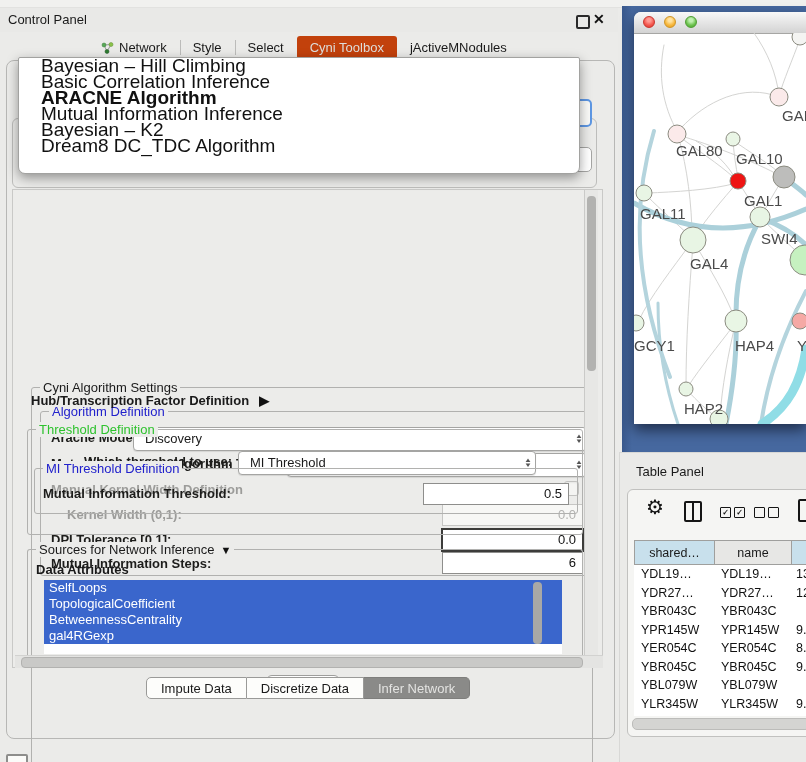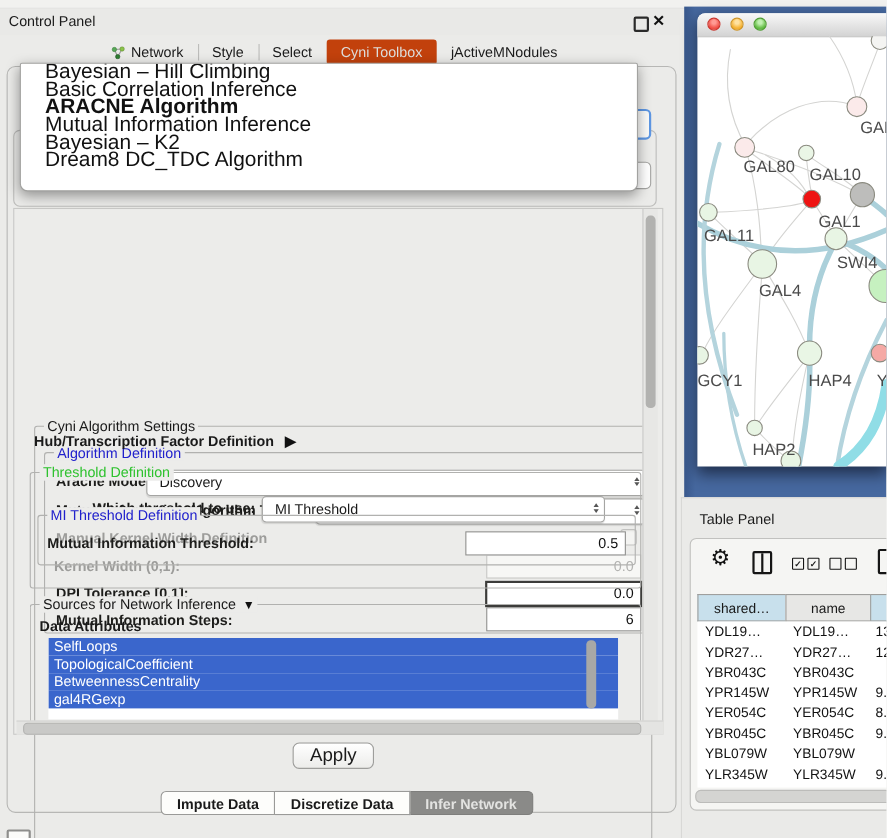--- a/index.html
+++ b/index.html
@@ -63,21 +63,21 @@
   .attr-sb{position:absolute;right:4px;top:2px;width:9px;height:62px;background:#a8a8a6;border-radius:4px;}
 
   #hscroll{position:absolute;left:14px;top:655px;width:588px;height:12px;background:#e4e4e2;border-top:1px solid #d2d2d0;}
   .hthumb{position:absolute;left:6px;top:1px;width:560px;height:9px;background:#c9c9c7;border:1px solid #b2b2b0;border-radius:4px;}
   #vscroll{position:absolute;left:584px;top:190px;width:13px;height:477px;background:#e7e7e5;border-left:1px solid #cacac8;}
   .vthumb{position:absolute;left:2px;top:6px;width:9px;height:175px;background:#b2b2b0;border-radius:4px;}
 
   #apply-btn{position:absolute;left:266px;top:675px;width:72px;height:22px;background:linear-gradient(#ffffff,#ececea);
              border:1px solid #9e9e9c;border-radius:6px;font-size:17px;text-align:center;line-height:21px;}
 
-  #bottom-tabs{position:absolute;left:146px;top:719px;height:22px;display:flex;font-weight:bold;}
+  #bottom-tabs{position:absolute;left:146px;top:677px;height:22px;display:flex;}
   .seg{padding:0 14px;line-height:22px;font-size:13px;background:#fdfdfb;border:1px solid #9a9a98;border-left:none;}
   .seg:first-child{border-left:1px solid #9a9a98;border-radius:5px 0 0 5px;}
   .seg:last-child{border-radius:0 5px 5px 0;}
   .seg.sel{background:#8a8a88;color:#e3e3e1;border-color:#7e7e7c;}
 
   #corner-icon{position:absolute;left:6px;top:754px;width:18px;height:14px;border:2px solid #8e8e8c;background:#fbfbf9;border-radius:2px;}
 
   
   #popup{position:absolute;left:18px;top:57px;width:560px;height:115px;background:#fff;border:1px solid #a2a2a0;
          border-radius:2px 2px 7px 7px;box-shadow:0 4px 12px rgba(0,0,0,0.38);z-index:40;overflow:hidden;}
@@ -196,40 +196,40 @@
           <span class="ctext">Naive Bayes</span>
           <span class="stepper">
               <span>▲</span>
               <span>▼</span>
             </span>
         </div>
 
         <span class="flabel dis" style="left:10px;top:70px;">Manual Kernel Width Definition</span>
         <span class="cbox" style="left:523px;top:69px;"></span>
 
-        <span class="flabel dis" style="left:8px;top:95px;">Kernel Width (0,1):</span>
+        <span class="flabel dis" style="left:26px;top:95px;">Kernel Width (0,1):</span>
         <div class="tfield dis" style="left:401px;top:92px;width:133px;height:18px;">0.0</div>
 
         <span class="flabel" style="left:10px;top:120px;">DPI Tolerance [0,1]:</span>
         <div class="tfield strong" style="left:400px;top:116px;width:133px;height:18px;">0.0</div>
 
         <span class="flabel" style="left:10px;top:144px;">Mutual Information Steps:</span>
         <div class="tfield" style="left:401px;top:140px;width:133px;height:18px;">6</div>
       </div>
     </div>
 
     <div id="hub-expander" style="position:absolute;left:18px;top:203px;">
       <span>Hub/Transcription Factor Definition</span><span class="tri-right">▶</span>
     </div>
 
     <div class="group" style="left:14px;top:239px;width:554px;height:104px;">
       <span class="gtitle green">Threshold Definition</span>
 
       <span class="flabel" style="left:56px;top:24px;">Which threshold to use:</span>
-      <div class="combo" style="left:210px;top:21px;width:296px;height:22px;padding-left:14px;">
+      <div class="combo" style="left:210px;top:21px;width:296px;height:22px;">
         <span class="ctext">MI Threshold</span>
         <span class="stepper">
             <span>▲</span>
             <span>▼</span>
           </span>
       </div>
 
       <div class="group" id="grp-mi">
         <span class="gtitle blue">MI Threshold Definition</span>
         <span class="flabel" style="left:8px;top:17px;">Mutual Information Threshold:</span>

